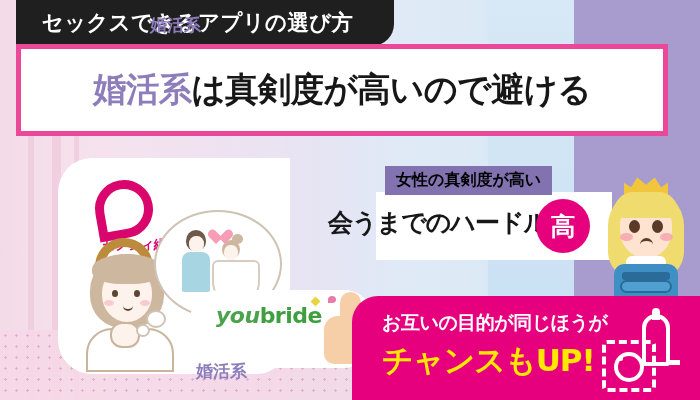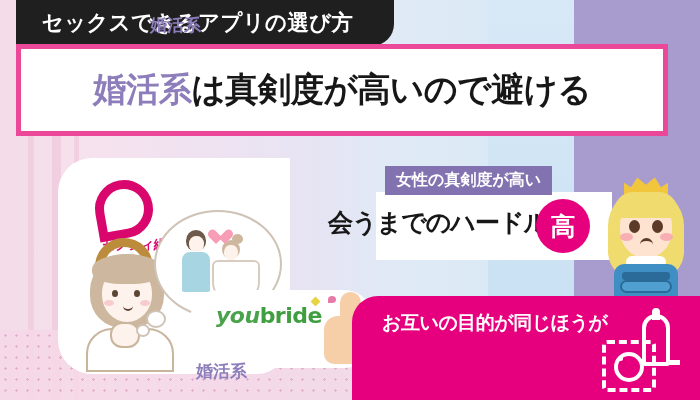--- a/index.html
+++ b/index.html
@@ -121,21 +121,21 @@
        font-size:17px;font-weight:700;color:#8d7ebb;white-space:nowrap;}
 
   
   .right-panel{position:absolute;left:376px;top:192px;width:236px;height:68px;
        background:#fff;}
   .right-panel-txt{position:absolute;left:328px;top:206px;
        font-size:25px;font-weight:700;color:#171717;white-space:nowrap;
        letter-spacing:-1px;}
   .purple-tag{position:absolute;left:385px;top:166px;height:29px;
        background:#8273b0;display:flex;align-items:center;padding:0 11px;}
-  .purple-tag span{color:#ffffff;font-size:16px;font-weight:700;white-space:nowrap;}
+  .purple-tag span{color:#000000;font-size:16px;font-weight:700;white-space:nowrap;}
   .badge-high{position:absolute;left:536px;top:199px;width:54px;height:54px;
        border-radius:50%;background:#e6007e;display:flex;align-items:center;
        justify-content:center;}
   .badge-high span{color:#fff;font-size:25px;font-weight:700;}
 
   
   .princess{position:absolute;left:596px;top:176px;width:100px;height:126px;}
   .p-crown{position:absolute;left:28px;top:0;width:44px;height:20px;
        background:#f2c63c;
        clip-path:polygon(0 100%,100% 100%,100% 34%,84% 56%,70% 8%,50% 44%,30% 8%,16% 56%,0 34%);
@@ -288,20 +288,21 @@
   </div>
 
   <div class="thumb">
     <div class="th-palm"></div>
     <div class="th-up"></div>
     <div class="th-cuff"></div>
   </div>
 
   <div class="pink-banner">
     <div class="pb-l1">お互いの目的が同じほうが</div>
+    <div class="pb-l2">チャンスもUP!</div>
     <div class="condom">
       <div class="cd-pkg"></div>
       <div class="cd-circle"></div>
       <div class="cd-dot"></div>
       <div class="cd-tip"></div>
       <div class="cd-nub"></div>
       <div class="cd-tail"></div>
     </div>
   </div>
 

